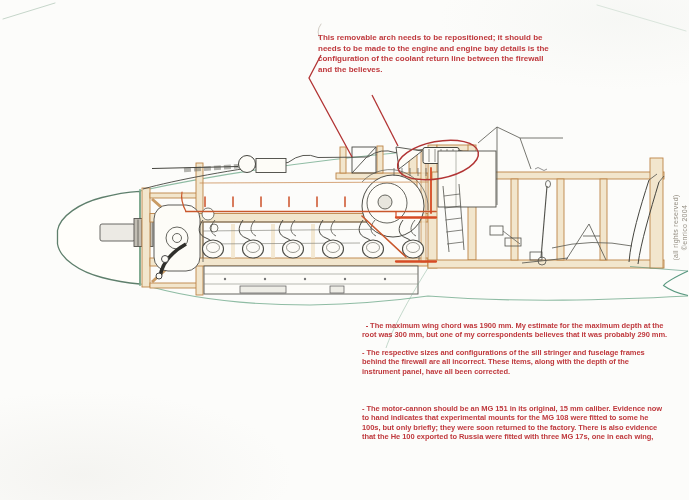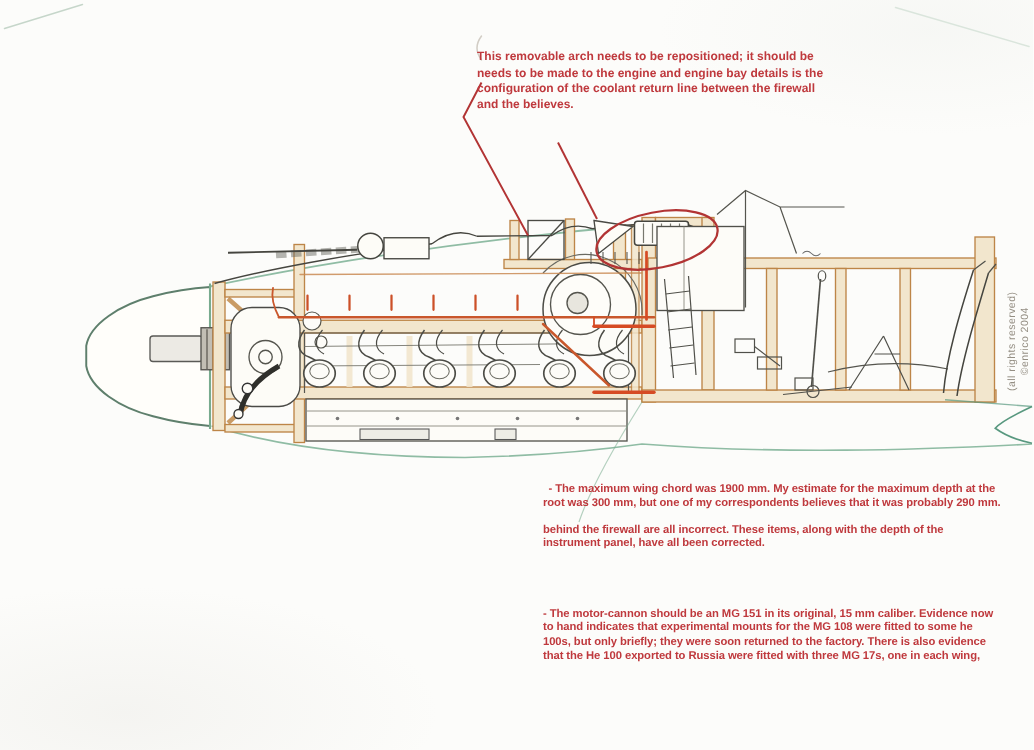--- a/index.html
+++ b/index.html
@@ -206,20 +206,21 @@
     <div class="note-line">needs to be made to the engine and engine bay details is the</div>
     <div class="note-line">configuration of the coolant return line between the firewall</div>
     <div class="note-line">and the believes.</div>
   </div>
 
   <div id="bn1" class="note bottom-note">
     <div class="note-line">- The maximum wing chord was 1900 mm. My estimate for the maximum depth at the</div>
     <div class="note-line">root was 300 mm, but one of my correspondents believes that it was probably 290 mm.</div>
   </div>
   <div id="bn2" class="note bottom-note">
+    <div class="note-line">- The respective sizes and configurations of the sill stringer and fuselage frames</div>
     <div class="note-line">behind the firewall are all incorrect. These items, along with the depth of the</div>
     <div class="note-line">instrument panel, have all been corrected.</div>
   </div>
   <div id="bn3" class="note bottom-note">
     <div class="note-line">- The motor-cannon should be an MG 151 in its original, 15 mm caliber. Evidence now</div>
     <div class="note-line">to hand indicates that experimental mounts for the MG 108 were fitted to some he</div>
     <div class="note-line">100s, but only briefly; they were soon returned to the factory. There is also evidence</div>
     <div class="note-line">that the He 100 exported to Russia were fitted with three MG 17s, one in each wing,</div>
   </div>
 

